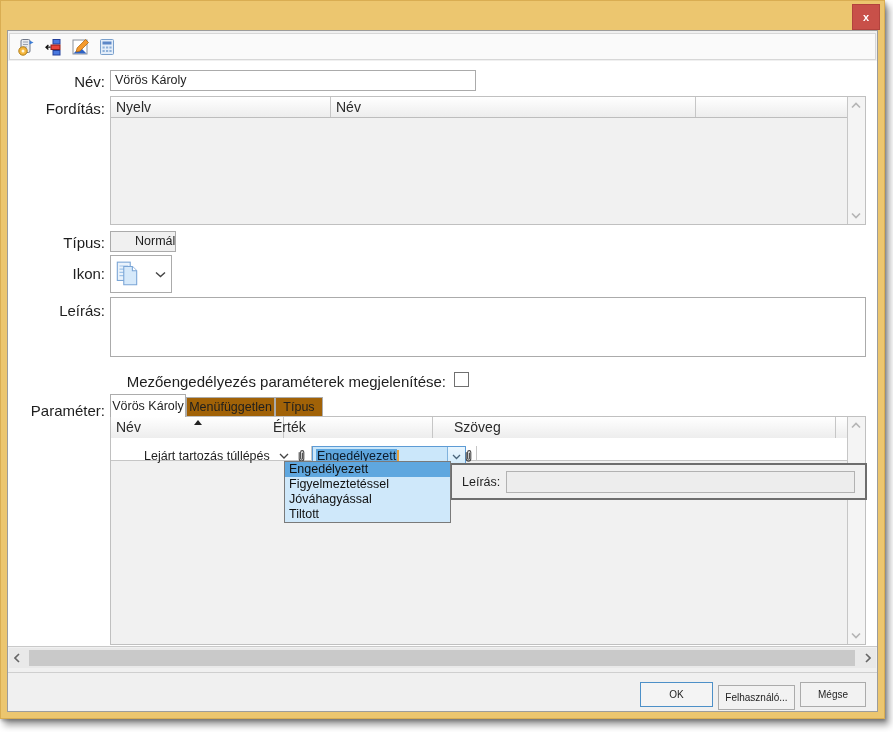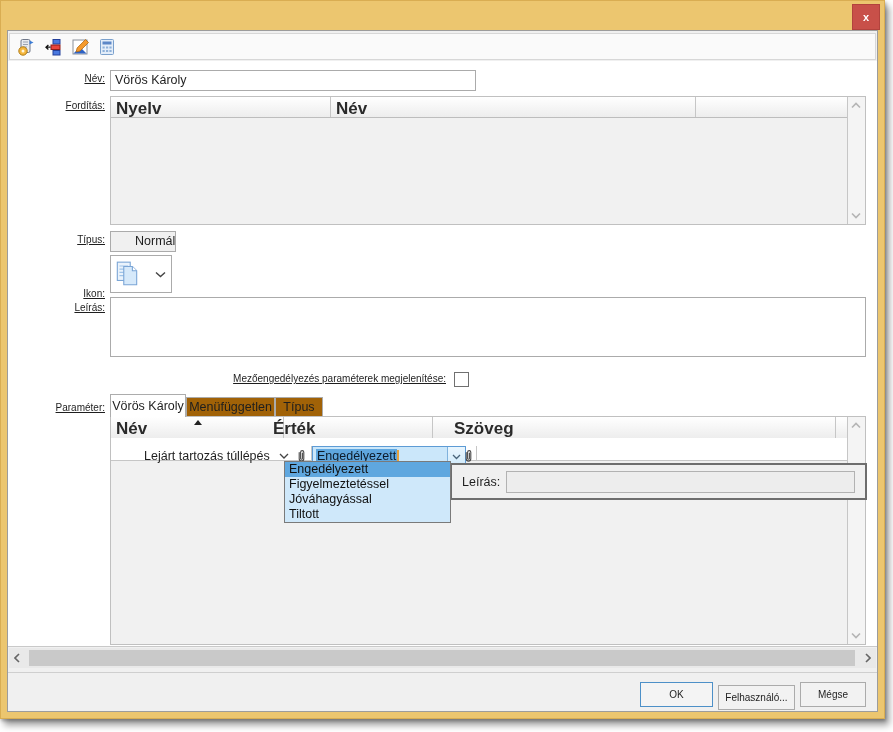--- a/index.html
+++ b/index.html
@@ -38,30 +38,30 @@
     position:absolute;left:1px;top:2px;right:1px;height:27px;
     background:#fafafa;border:1px solid #d7d7d7;box-sizing:border-box;
     display:flex;align-items:center;padding-left:6px;gap:7px;
   }
   .tbtn{width:20px;height:20px;display:flex;align-items:center;justify-content:center;}
   
   .form{
     position:absolute;left:0;top:30px;right:0;height:585px;
     background:#ffffff;border-bottom:1px solid #c9c9c9;box-sizing:content-box;
   }
-  .lbl{position:absolute;left:0;width:97px;text-align:right;font-size:10px;color:#1e1e1e;text-decoration:underline;}
+  .lbl{position:absolute;left:0;width:97px;text-align:right;font-size:15px;color:#1e1e1e;}
   .field{
     position:absolute;background:#fff;border:1px solid #ababab;box-sizing:border-box;
     font-size:12.5px;padding:2px 4px 0 4px;
   }
   .field.disabled{background:#f0f0f0;padding-left:24px;}
   
   .gtable{position:absolute;border:1px solid #c0c0c0;box-sizing:border-box;background:#f1f1f1;overflow:hidden;}
   .ghead{position:absolute;left:0;top:0;height:20px;background:linear-gradient(#ffffff,#ededed);border-bottom:1px solid #bdbdbd;}
-  .ghead .hcell{position:absolute;top:0;bottom:0;border-right:1px solid #c6c6c6;font-size:17px;color:#2a2a2a;padding:2px 0 0 5px;box-sizing:border-box;font-weight:bold;}
+  .ghead .hcell{position:absolute;top:0;bottom:0;border-right:1px solid #c6c6c6;font-size:14px;color:#2a2a2a;padding:2px 0 0 5px;box-sizing:border-box;}
   .vscroll{position:absolute;right:0;top:0;bottom:0;width:18px;background:#f4f4f4;border-left:1px solid #c6c6c6;box-sizing:border-box;}
   .vscroll .chev{position:absolute;left:3px;width:10px;height:8px;}
   .sorttri{position:absolute;width:0;height:0;border-left:4px solid transparent;border-right:4px solid transparent;border-bottom:5px solid #222;}
   .grow{position:absolute;left:0;height:22px;background:#fff;border-bottom:1px solid #c6c6c6;}
   .gcell{position:absolute;top:8px;bottom:0;border-right:1px solid #c6c6c6;box-sizing:border-box;font-size:12.5px;margin-left:28px;}
   
   .tab{position:absolute;box-sizing:border-box;font-size:12.5px;text-align:center;border:1px solid #acacac;}
   .tab.active{background:#fff;border-bottom:none;z-index:3;padding-top:4px;}
   .tab.inactive{background:#a16207;padding-top:2px;}
   
@@ -180,21 +180,21 @@
             <svg width="10" height="8" viewBox="0 0 10 8">
                 <polyline points="1,2.5 5,6.5 9,2.5" fill="none" stroke="#b4b4b4" stroke-width="1.6"></polyline>
               </svg>
           </span>
         </div>
       </div>
 
       <div class="lbl" style="top:173px;">Típus:</div>
       <div class="field disabled" style="left:102px;top:170px;width:66px;height:21px;">Normál</div>
 
-      <div class="lbl" style="top:204px;margin-top:23px;">Ikon:</div>
+      <div class="lbl" style="top:204px;">Ikon:</div>
       <div class="icondrop" style="left:102px;top:194px;width:62px;height:38px;">
         <span style="margin-left:4px;">
           <svg width="24" height="28" viewBox="0 0 22 26">
             <rect x="2" y="2" width="12" height="17" fill="#eaf3fc" stroke="#7aa5d6" stroke-width="1"></rect>
             <path d="M4 5.5h8M4 8.5h8M4 11.5h8M4 14.5h8" stroke="#9fc3e8" stroke-width="1"></path>
             <path d="M8 6h8l4 4v13H8z" fill="#d6e9fa" stroke="#7aa5d6" stroke-width="1"></path>
             <path d="M16 6v4h4" fill="#ffffff" stroke="#7aa5d6" stroke-width="1"></path>
           </svg>
         </span>
         <span class="chevarea">

